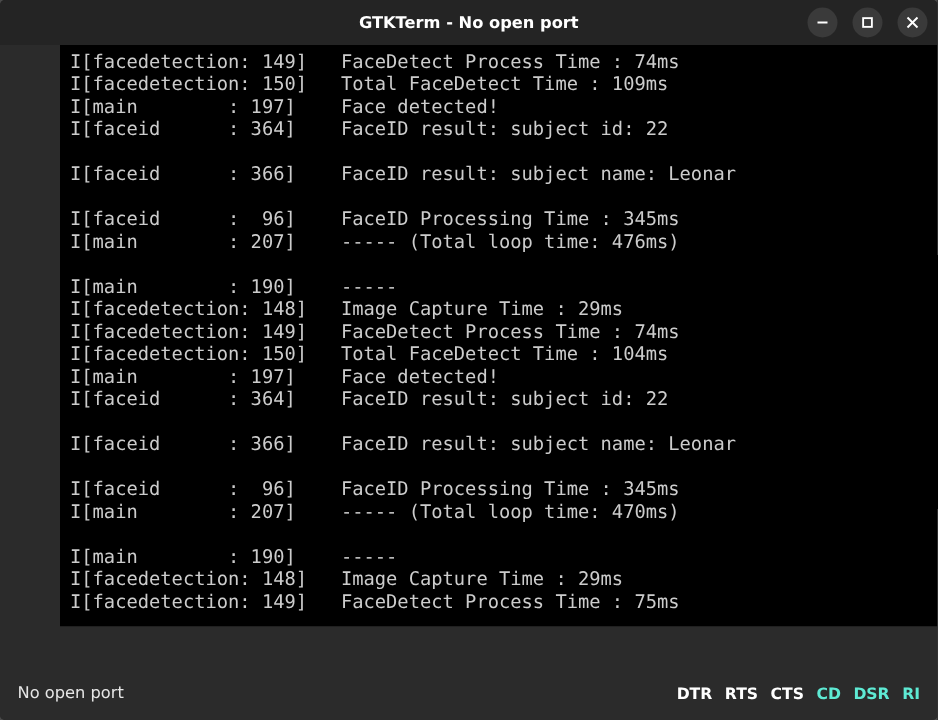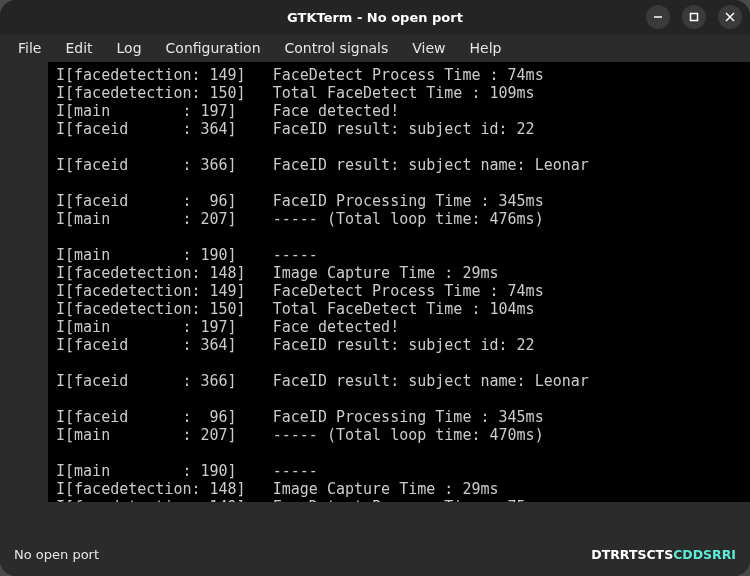--- a/index.html
+++ b/index.html
@@ -6,21 +6,21 @@
   html, body {
     margin: 0; padding: 0;
     width: 750px; height: 576px;
     font-family: "DejaVu Sans", "Ubuntu", sans-serif;
     background: #4a4a4a;
     overflow: hidden;
   }
   .window {
     width: 750px; height: 576px;
     background: #2b2b2b;
-    border-radius: 16px;
+    border-radius: 4px;
     overflow: hidden;
     display: flex;
     flex-direction: column;
   }
   .titlebar {
     height: 36px;
     background: #242424;
     display: flex;
     align-items: center;
     justify-content: center;
@@ -76,21 +76,21 @@
     height: 44px;
     background: #2b2b2b;
     display: flex;
     align-items: center;
     justify-content: space-between;
     padding: 0 14px;
     color: #e6e6e6;
     font-size: 13px;
     margin-top: 31px;
   }
-  .signals { display: flex; font-weight: 600; font-size: 12.5px;}
+  .signals { display: flex; gap: 10px; font-weight: 600; font-size: 12.5px;}
   .signals .dim { color: #5eead4; font-weight: 600; }
   .signals .bright { color: #ffffff; }
 </style>
 </head>
 <body>
 
 <div class="window">
 
   <div class="titlebar">
     <span class="titlebar-title">GTKTerm - No open port</span>
@@ -107,29 +107,20 @@
       </div>
       <div class="win-btn">
         <svg viewBox="0 0 10 10">
             <line x1="1" y1="1" x2="9" y2="9"></line>
             <line x1="9" y1="1" x2="1" y2="9"></line>
           </svg>
       </div>
     </div>
   </div>
 
-  <div class="menubar">
-    <div class="menu-item">File</div>
-    <div class="menu-item">Edit</div>
-    <div class="menu-item">Log</div>
-    <div class="menu-item">Configuration</div>
-    <div class="menu-item">Control signals</div>
-    <div class="menu-item">View</div>
-    <div class="menu-item">Help</div>
-  </div>
 
   <div class="terminal" id="terminal">I[facedetection: 149]   FaceDetect Process Time : 74ms
 I[facedetection: 150]   Total FaceDetect Time : 109ms
 I[main        : 197]    Face detected!
 I[faceid      : 364]    FaceID result: subject id: 22
 
 I[faceid      : 366]    FaceID result: subject name: Leonar
 
 I[faceid      :  96]    FaceID Processing Time : 345ms
 I[main        : 207]    ----- (Total loop time: 476ms)

